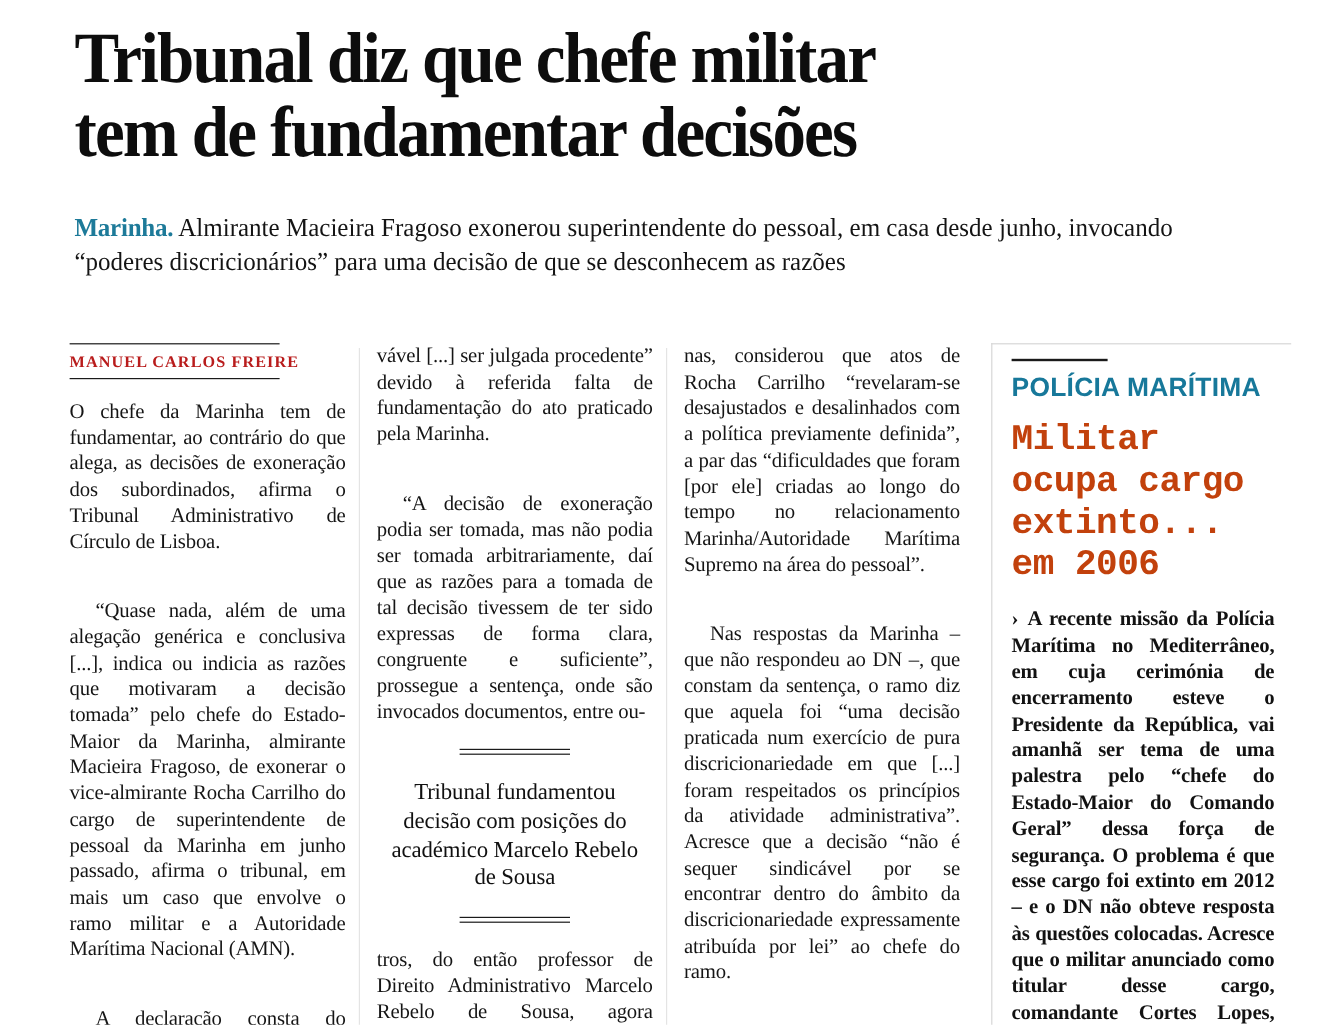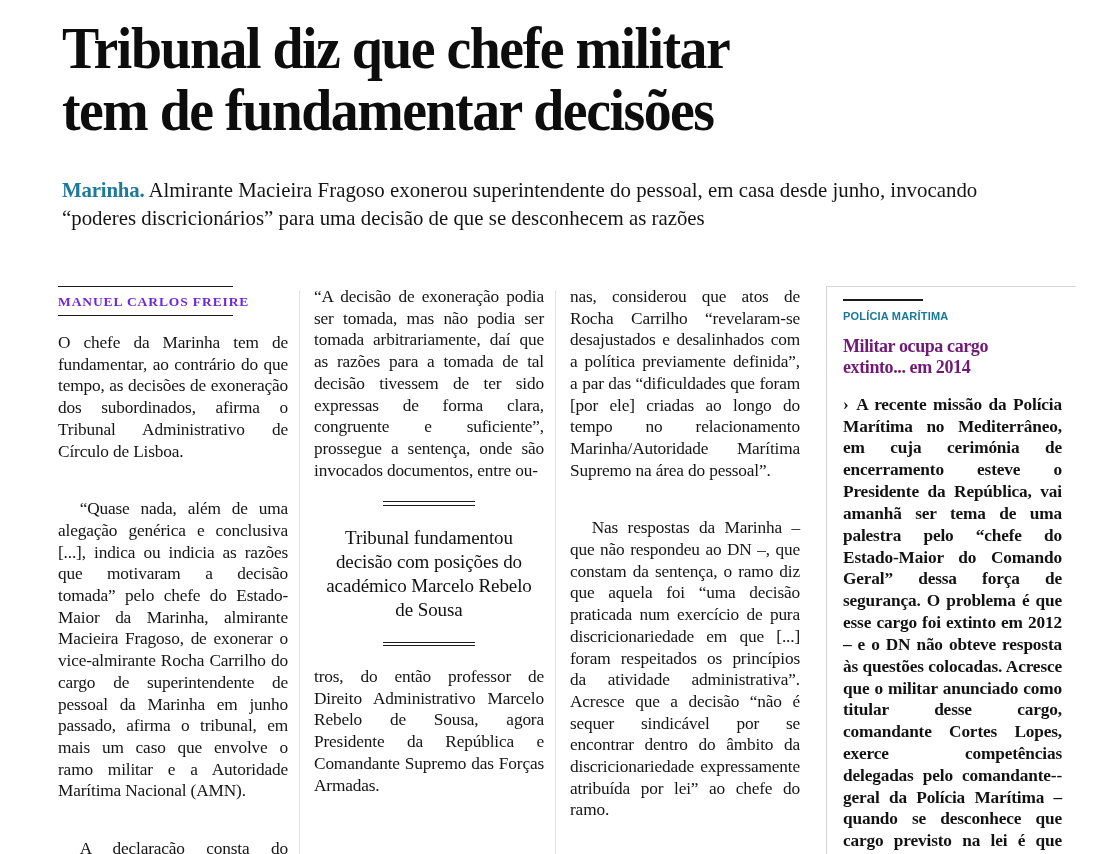--- a/index.html
+++ b/index.html
@@ -86,21 +86,21 @@
     height: 0;
     border-top: 1.6px solid #1a1a1a;
     width: 76%;
   }
   .byline {
     font-family: "Liberation Serif", "DejaVu Serif", serif;
     font-weight: bold;
     font-size: 13.5px;
     letter-spacing: 0.9px;
     padding: 7px 0 5px 0;
-    color: #6d28d9;
+    color: #b91c1c;
     text-transform: uppercase;
   }
 
   
   .body-text p {
     margin: 0;
     font-size: 17.3px;
     line-height: 1.255;
     text-align: justify;
     text-justify: inter-word;
@@ -142,31 +142,31 @@
     height: 100%;
   }
   .sidebox-rule {
     width: 80px;
     border-top: 2px solid #1a1a1a;
     margin: 2px 0 9px 0;
   }
   .sidebox-label {
     font-family: "Liberation Sans", "DejaVu Sans", sans-serif;
     font-weight: bold;
-    font-size: 11px;
+    font-size: 22px;
     letter-spacing: 0.2px;
     color: #17789a;
     margin-bottom: 14px;
   }
   .sidebox-title {
-    font-family: Liberation Serif, serif;
-    font-weight: bold;
-    font-size: 18px;
+    font-family: Liberation Mono, monospace;
+    font-weight: bold;
+    font-size: 30px;
     line-height: 1.16;
-    color: #701a75;
+    color: #c2410c;
     letter-spacing: -0.4px;
     margin-bottom: 16px;
   }
   .sidebox-body {
     font-family: "Liberation Serif", "DejaVu Serif", serif;
     font-weight: bold;
     font-size: 17.3px;
     line-height: 1.262;
     text-align: justify;
     hyphens: auto;
@@ -194,28 +194,29 @@
 
   <div class="columns">
 
     <div class="col col-1">
       <div class="byline-block">
         <div class="byline-rule"></div>
         <div class="byline">MANUEL CARLOS FREIRE</div>
         <div class="byline-rule"></div>
       </div>
       <div class="body-text">
-        <p class="noindent">O chefe da Marinha tem de fundamentar, ao contrário do que tempo, as decisões de exoneração dos subordinados, afirma o Tribunal Administrativo de Círculo de Lisboa.</p>
+        <p class="noindent">O chefe da Marinha tem de fundamentar, ao contrário do que alega, as decisões de exoneração dos subordinados, afirma o Tribunal Administrativo de Círculo de Lisboa.</p>
         <p>“Quase nada, além de uma alegação genérica e conclusiva [...], indica ou indicia as razões que motivaram a decisão tomada” pelo chefe do Estado-Maior da Marinha, almirante Macieira Fragoso, de exonerar o vice-almirante Rocha Carrilho do cargo de superintendente de pessoal da Marinha em junho passado, afirma o tribunal, em mais um caso que envolve o ramo militar e a Autoridade Marítima Nacional (AMN).</p>
         <p>A declaração consta do parecer em que o tribunal não deu razão à providência cautelar interposta pelo oficial-general – que continua em casa sem trabalhar, aguardando colocação –, por não cumprir todos os requisitos e por entender que os danos para a administração pública seriam superiores aos do militar, que pode ser ressarcido na queixa principal que o tribunal considera “pro-</p>
       </div>
     </div>
 
     <div class="col col-2">
       <div class="body-text">
+        <p class="noindent">vável [...] ser julgada procedente” devido à referida falta de fundamentação do ato praticado pela Marinha.</p>
         <p>“A decisão de exoneração podia ser tomada, mas não podia ser tomada arbitrariamente, daí que as razões para a tomada de tal decisão tivessem de ter sido expressas de forma clara, congruente e suficiente”, prossegue a sentença, onde são invocados documentos, entre ou-</p>
       </div>
 
       <div class="pullquote">
         <div class="pq-rule"></div>
         <div class="pq-text">Tribunal fundamentou decisão com posições do académico Marcelo Rebelo de Sousa</div>
         <div class="pq-rule"></div>
       </div>
 
       <div class="body-text">
@@ -232,20 +233,20 @@
 
       </div>
     </div>
 
     <div class="col col-4">
       <div class="sidebox">
         <div class="sidebox-rule"></div>
         <div class="sidebox-label">POLÍCIA MARÍTIMA</div>
         <div class="sidebox-title">
           <span style="display:block">Militar ocupa cargo</span>
-          <span style="display:block">extinto... em 2014</span>
+          <span style="display:block">extinto... em 2006</span>
         </div>
         <div class="sidebox-body"><span class="bullet">›</span><span> A recente missão da Polícia Marítima no  Mediterrâneo, em cuja cerimónia de encerramento esteve o Presidente da República, vai amanhã ser tema de uma palestra pelo “chefe do Estado-Maior do Comando Geral” dessa força de segurança. O problema é que esse cargo foi extinto em 2012 – e o DN não obteve resposta às questões colocadas. Acresce que o militar anunciado como titular desse cargo, comandante Cortes Lopes, exerce competências delegadas pelo comandante--geral da Polícia Marítima – quando se desconhece que cargo previsto na lei é que ocupa e quando a lei só permite ao vice-almirante Silva Ribeiro delegar competências no 2º-comandante-geral.</span></div>
       </div>
     </div>
 
   </div>
 </div>
 
 </body></html>

